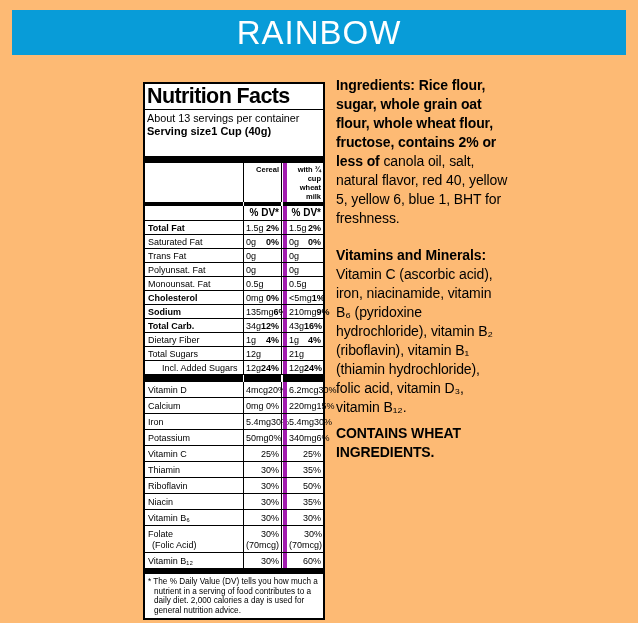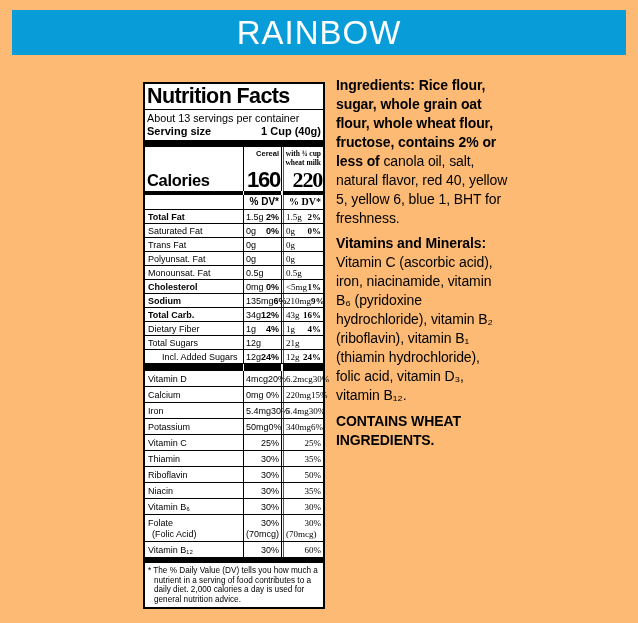--- a/index.html
+++ b/index.html
@@ -10,32 +10,32 @@
   
   .banner { position:absolute; left:12px; top:10px; width:614px; height:45px;
             background:#089cd8; display:flex; align-items:center; justify-content:center; }
   .banner span { color:#ffffff; font-size:33px; font-weight:400; letter-spacing:1px; line-height:45px; }
 
   
   .nf { position:absolute; left:143px; top:82px; width:182px; border:2px solid #000; background:#fff; }
   .nf-title { font-size:21.5px; font-weight:700; letter-spacing:-0.6px; line-height:23px;
               padding:1px 0 1px 2px; border-bottom:1px solid #000; white-space:nowrap; }
   .nf-servings { font-size:10.8px; line-height:12px; padding:2px 2px 0 2px; }
-  .nf-serving-row { display:flex; justify-content:space-between; font-size:11px; font-weight:700;
-                    padding:1px 2px 3px 2px; }
+  .nf-serving-row { display:flex; font-size:11px; font-weight:700;
+                    padding:1px 2px 19px 2px; }
 
   .bar { background:#000; }
   .h7 { height:7px; } .h4 { height:4px; } .h5 { height:5px; }
   .bar.gapped { background:#fff; display:grid; grid-template-columns:98px 40px 1fr; }
   .bar.gapped .bc { background:#000; }
   .bar.gapped .bc1 { margin-left:1px; margin-right:2px; }
 
   .grid { display:grid; grid-template-columns:98px 40px 1fr; }
   .cv.v1 { border-left:1px solid #000; border-right:1px solid #000; margin-right:1px; }
-  .cv.v2 { border-left:1px solid #a21caf;font-family:Liberation Serif, serif; }
+  .cv.v2 { border-left:4px solid #a21caf; }
 
   .chrow .ch { font-size:7.5px; font-weight:700; text-align:right; line-height:9px; padding:2px 2px 1px 0; }
   .chrow .ch span { display:block; }
 
   .calrow .callabel { font-size:16.5px; font-weight:700; letter-spacing:-0.3px;
                       padding:2px 0 1px 2px; align-self:end; }
   .calrow .calval { font-size:22px; font-weight:700; letter-spacing:-1.2px; text-align:right;
                     line-height:23px; padding:0 1px 0 0; align-self:end; }
 
   .dvrow { border-bottom:1px solid #000; }
@@ -52,21 +52,21 @@
   .nrow.vit .dv { font-weight:400; }
   .nrow.vit .cname, .nrow.vit .cv { padding-top:2.5px; padding-bottom:2.5px; }
   .nrow .subnm { padding-left:4px; padding-top:1px; }
   .nrow .vsub { padding-top:1px; }
 
   .nf-footnote { font-size:8.2px; line-height:9.6px; padding:3px 3px 3px 9px; text-indent:-6px; }
 
   
   .ing { position:absolute; left:336px; top:76px; width:172px; }
   .ing p { font-size:14px; line-height:19px; letter-spacing:-0.1px; }
-  .ing p + p { margin-top:6px; }
+  .ing p + p { margin-top:18px; }
   .ing p:last-child { margin-top:7px; }
   .ing .seg-b { font-weight:700; }
 </style>
 </head>
 <body>
 
 <div class="root">
 
   <div class="banner">
     <span>RAINBOW</span>
@@ -86,25 +86,20 @@
       <div class="cname"></div>
       <div class="cv v1 ch">
         <span>Cereal</span>
       </div>
       <div class="cv v2 ch">
         <span>with ¾ cup</span>
         <span>wheat milk</span>
       </div>
     </div>
 
-    <div class="grid calrow">
-      <div class="cname callabel">Calories</div>
-      <div class="cv v1 calval">160</div>
-      <div class="cv v2 calval">220</div>
-    </div>
 
     <div class="bar h4 gapped">
       <div class="bc"></div>
       <div class="bc bc1"></div>
       <div class="bc"></div>
     </div>
 
     <div class="grid dvrow">
       <div class="cname"></div>
       <div class="cv v1 dvh">% DV*</div>

